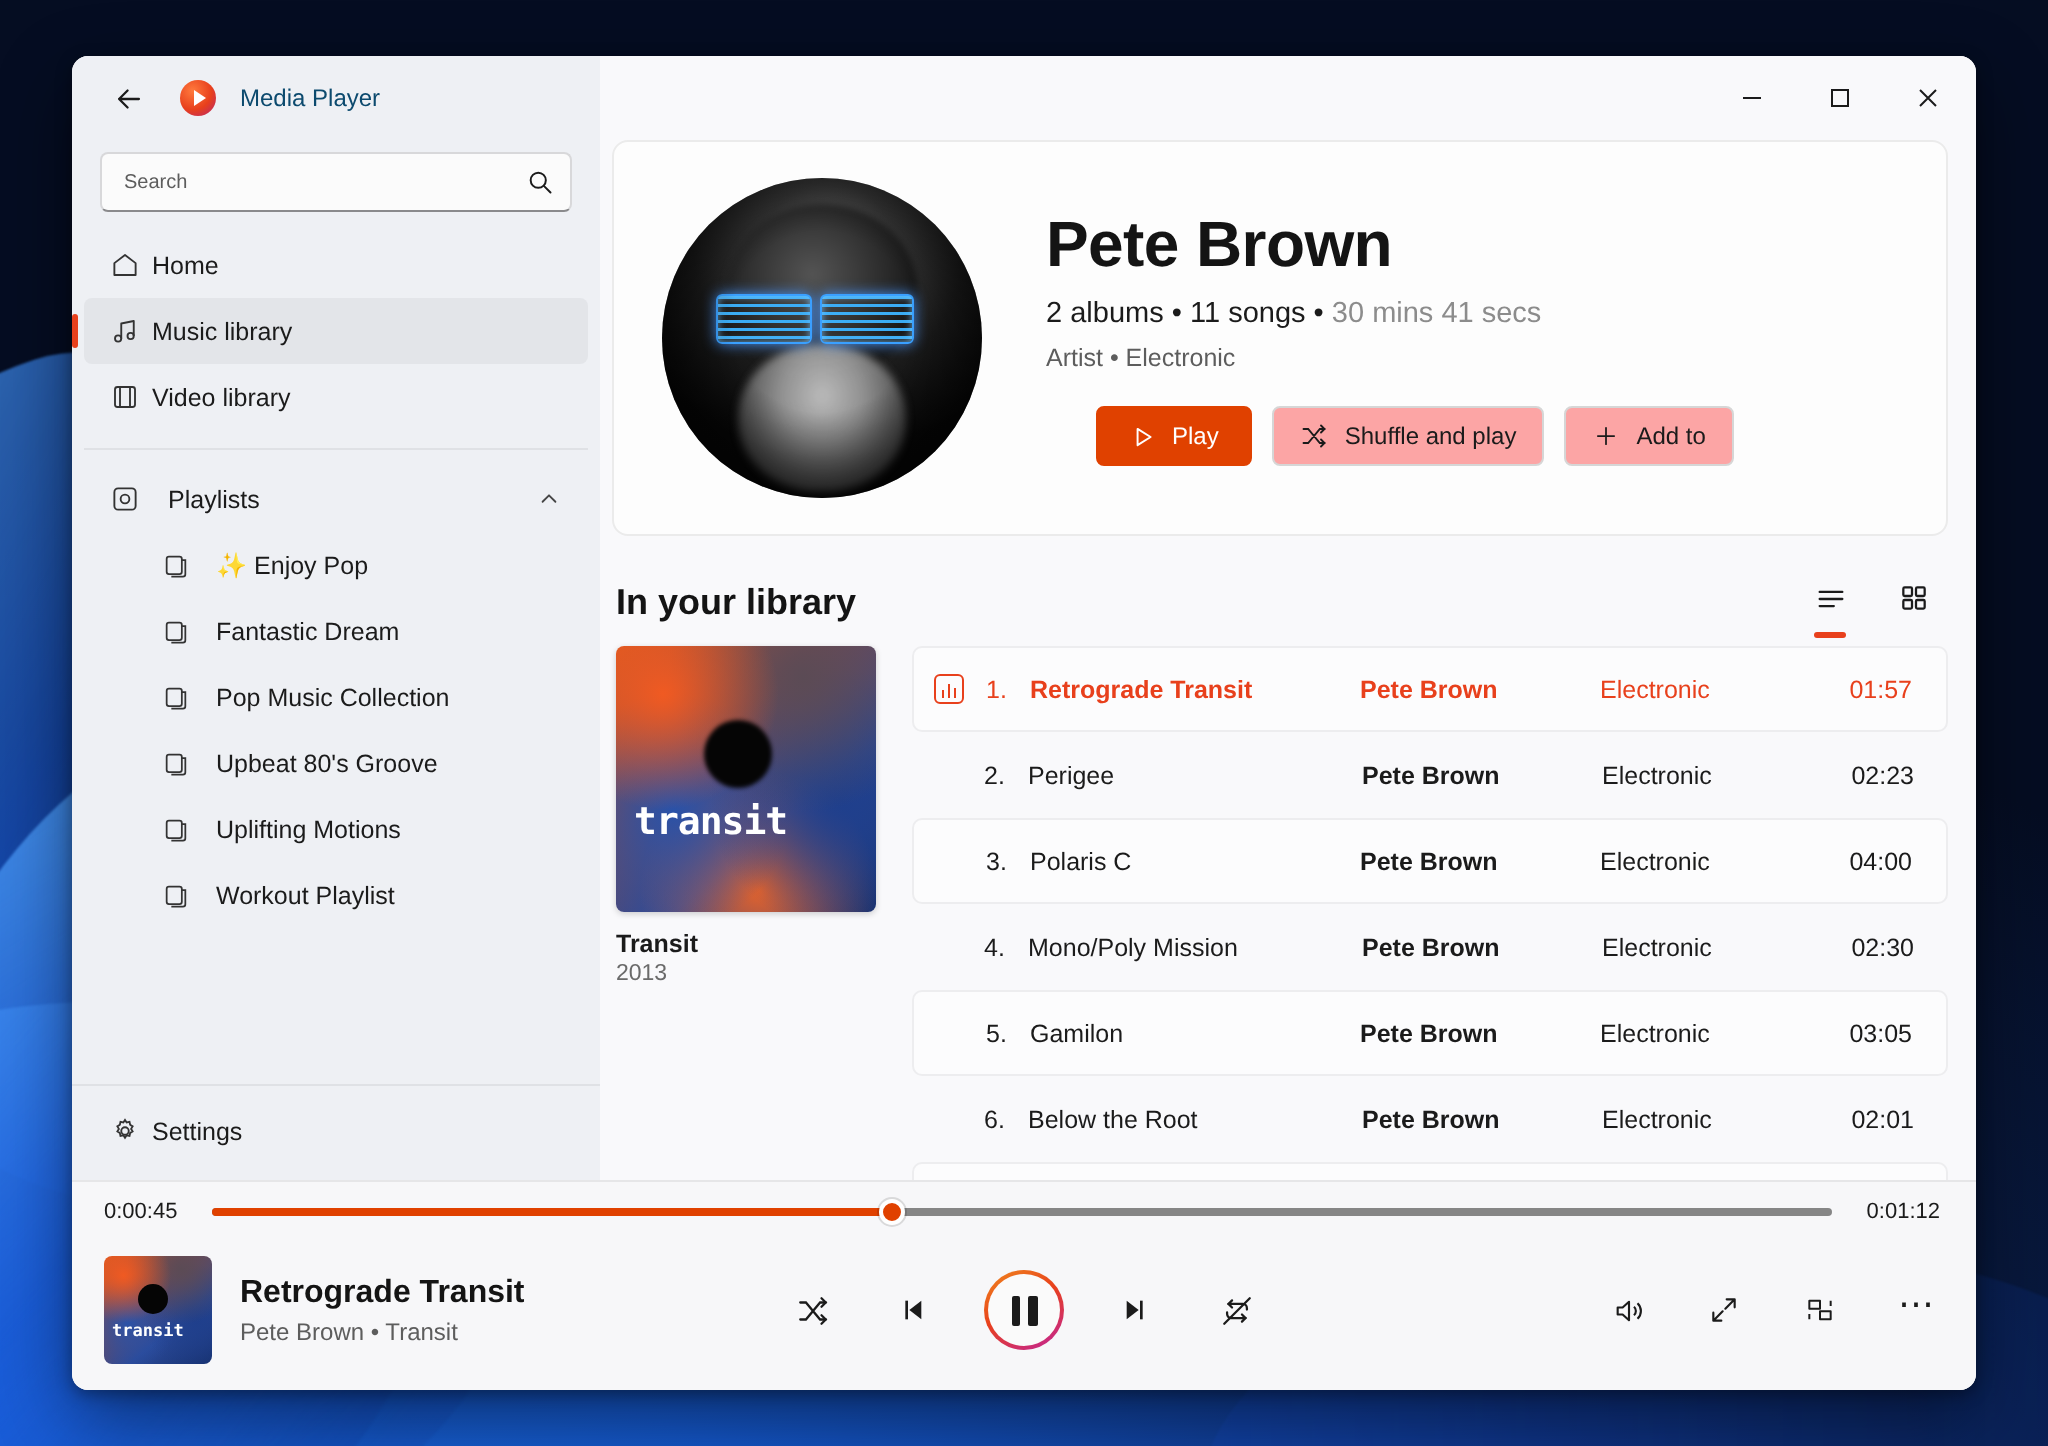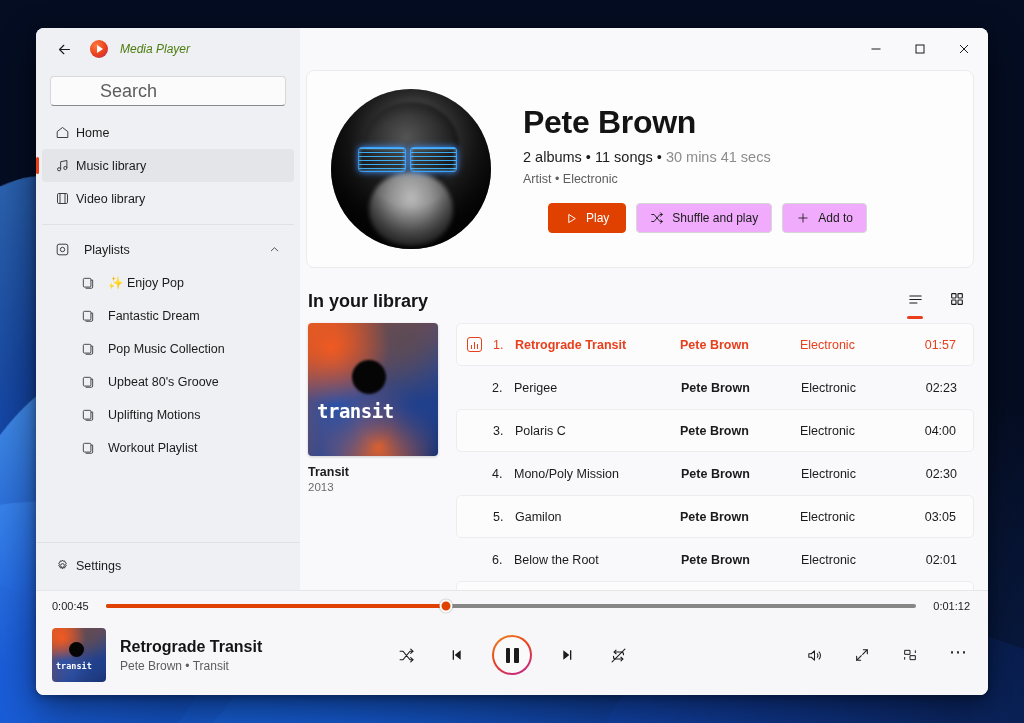--- a/index.html
+++ b/index.html
@@ -96,38 +96,38 @@
     flex-shrink: 0;
   }
   .app-logo .tri {
     width: 0; height: 0;
     border-left: 6px solid #fff;
     border-top: 4px solid transparent;
     border-bottom: 4px solid transparent;
     margin-left: 2px;
   }
   .app-title {
-    font-size: 12px; color: #4d7c0f; font-style: italic;
+    font-size: 12px; color: #0c4a6e;
   }
 
   .search-wrap { padding: 6px 14px 10px 14px; }
   .search-box {
     height: 30px;
     background: #fbfbfb;
     border: 1px solid #d8d8da;
     border-bottom-color: #8a8a8c;
     border-radius: 4px;
     display: flex; align-items: center;
     padding: 0 8px 0 11px;
   }
   .search-box input {
     flex: 1;
     border: none; outline: none; background: transparent;
     font-family: "Liberation Sans", sans-serif;
-    font-size: 18px; color: #a21caf; margin-left: 38px;
+    font-size: 10px; color: #a21caf;
   }
   .search-box input::placeholder { color: #5d5d5d; }
   .search-ico { color: #1b1b1b; display: flex; }
 
   .nav-list { padding: 0 6px; }
   .nav-item {
     position: relative;
     height: 33px;
     display: flex; align-items: center;
     gap: 6px;
@@ -273,21 +273,21 @@
     display: flex; gap: 10px; align-items: center; padding-left: 25px;
   }
   .btn {
     height: 30px;
     border-radius: 4px;
     display: inline-flex; align-items: center; gap: 8px;
     padding: 0 13px;
     font-size: 12px;
     cursor: pointer;
     border: 1px solid #d6d6d6;
-    background: #f0abfc;
+    background: #fca5a5;
     color: #1b1b1b;
   }
   .btn.primary {
     background: #e04100;
     border-color: #e04100;
     color: #fff;
     padding: 0 16px;
   }
 
   

